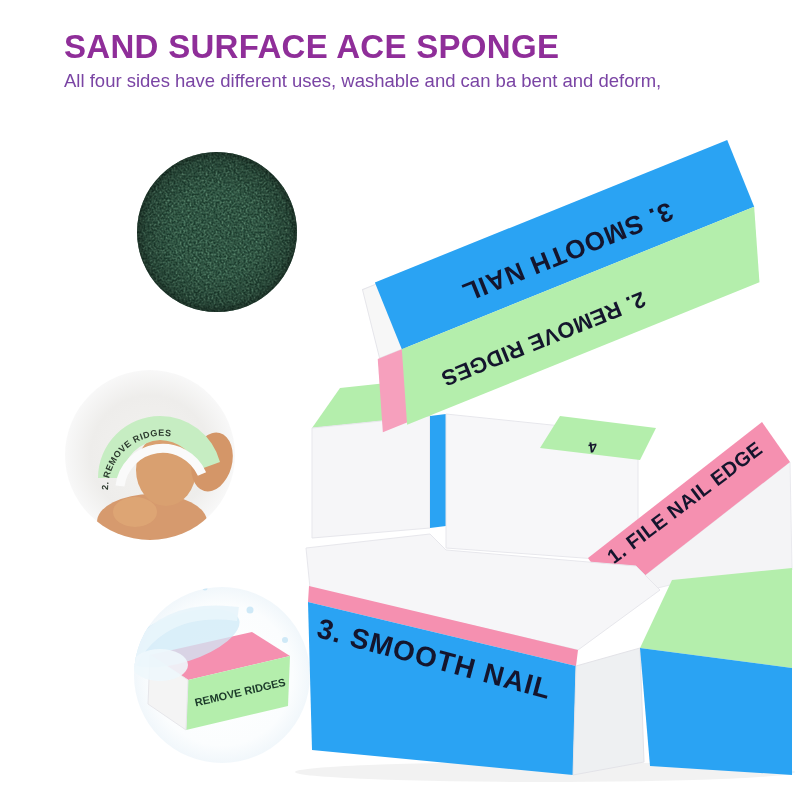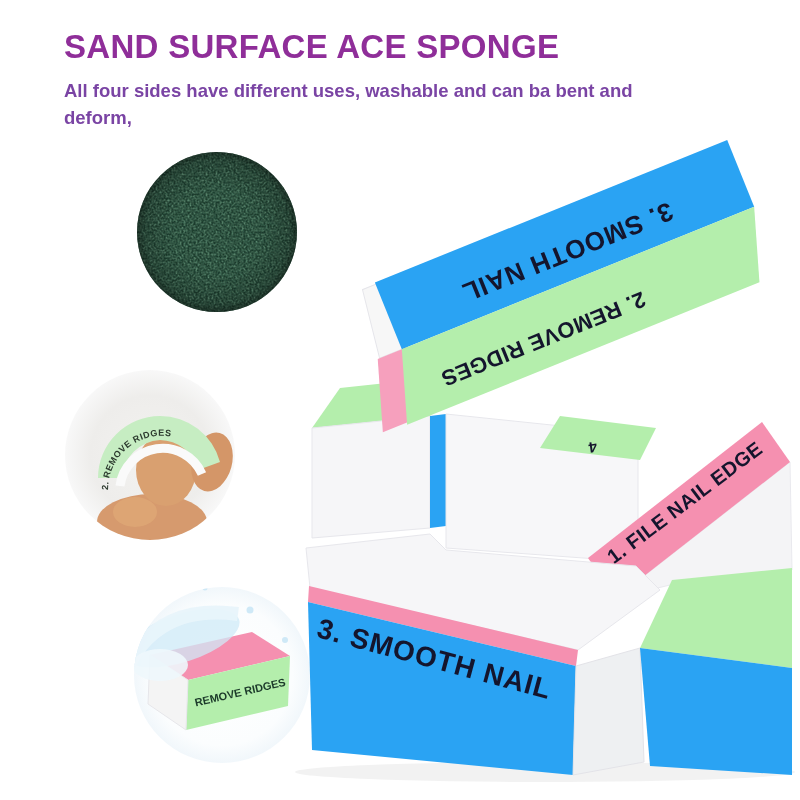--- a/index.html
+++ b/index.html
@@ -27,21 +27,21 @@
     font-family: "Liberation Sans", sans-serif;
   }
   .sub {
     margin: 0;
     margin-top: 4px;
     font-size: 18.5px;
     line-height: 1.45;
     color: #7a44a4;
     font-family: "Liberation Sans", sans-serif;
   }
-  .sub.first { margin-top: 12px; font-weight: bold; }
+  .sub.first { margin-top: 2px; }
   svg.art { position: absolute; left: 0; top: 0; z-index: 1; }
   svg.art text {
     font-family: "Liberation Sans", sans-serif;
     font-weight: bold;
   }
 </style>
 </head>
 <body>
 
 <div class="stage">

